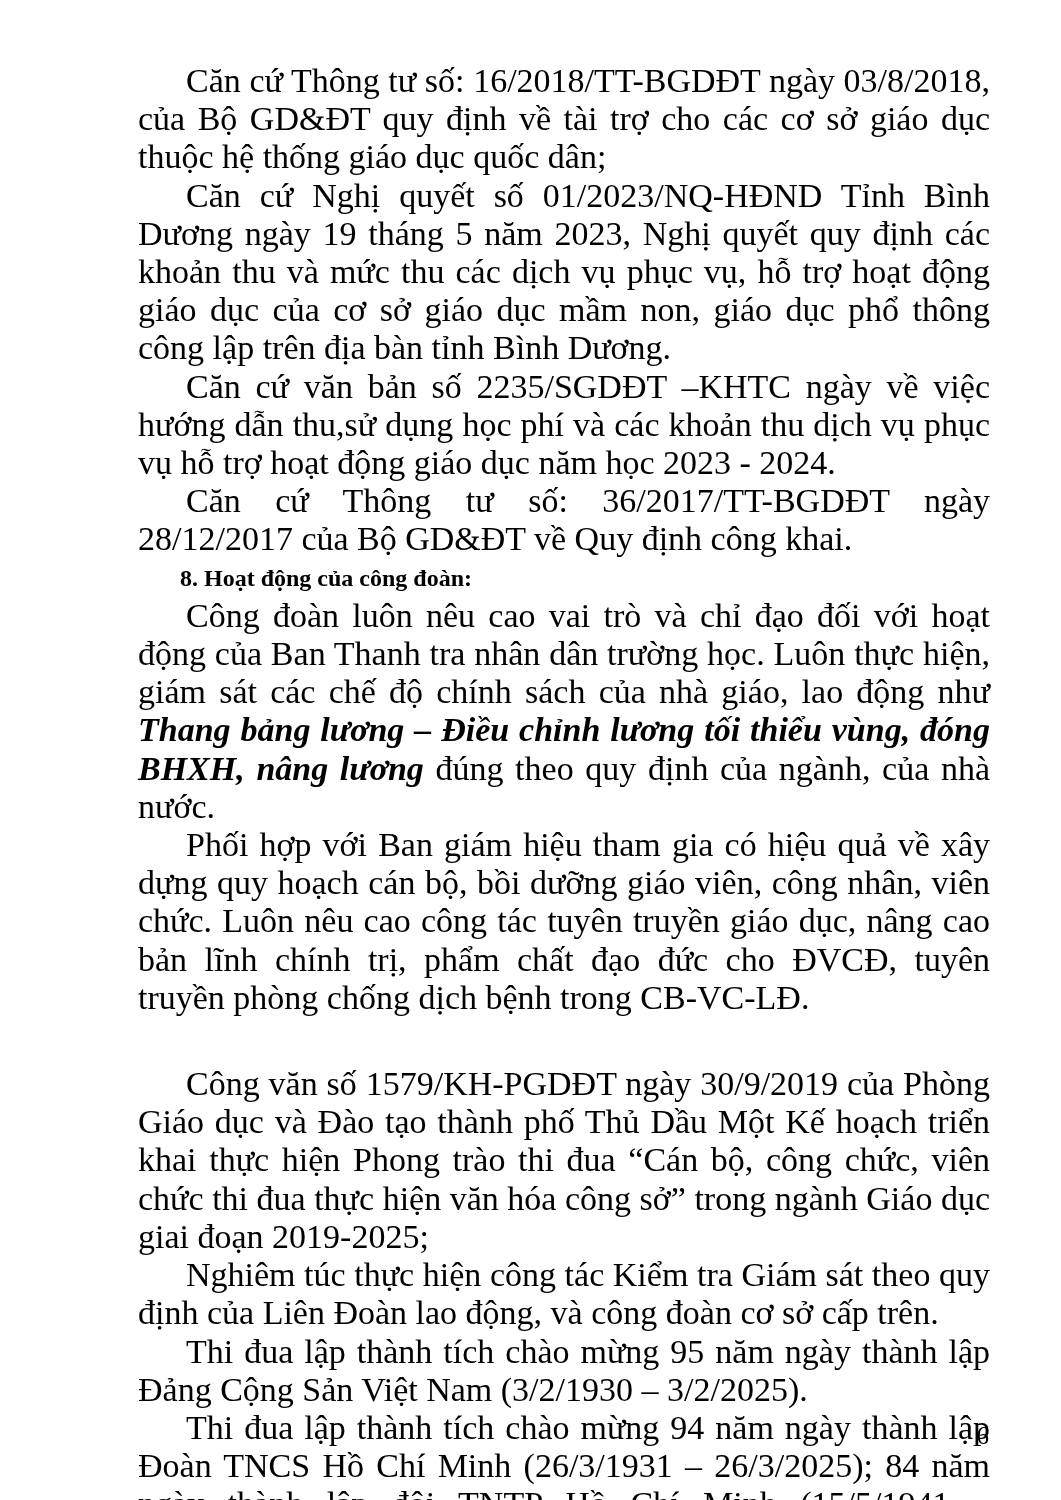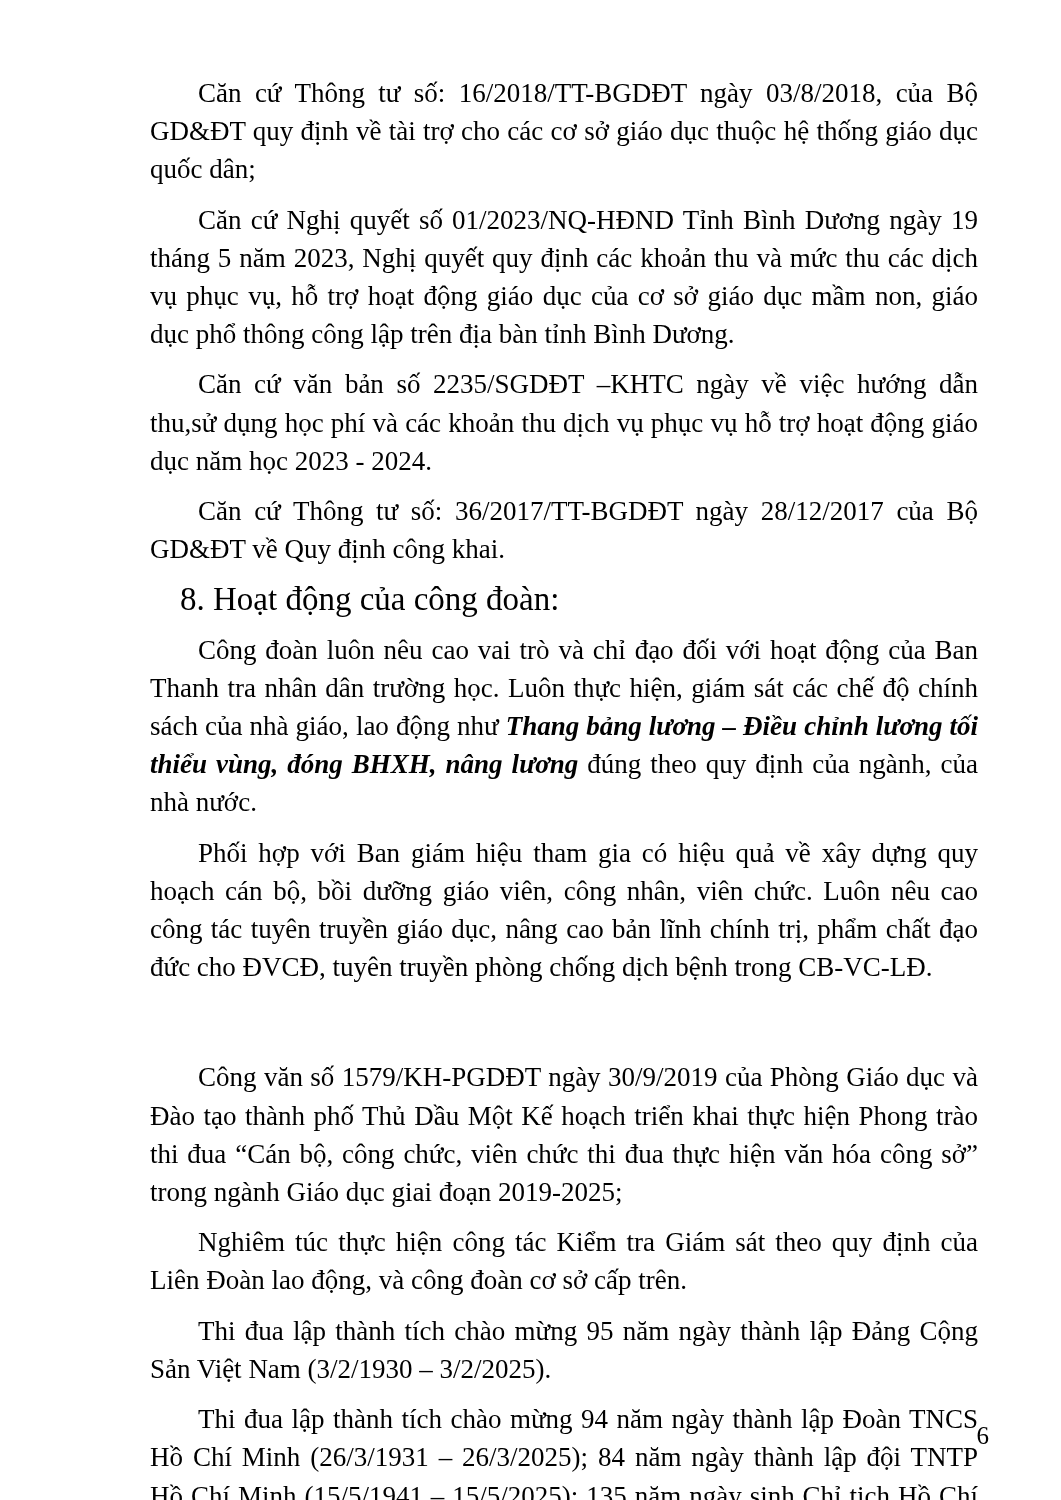--- a/index.html
+++ b/index.html
@@ -22,40 +22,40 @@
 
   .content {
     position: absolute;
     left: 138px;
     top: 62px;
     width: 852px;
   }
 
   
   .para {
-    margin: 12px;
-    font-size: 27px;
+    margin: 0;
+    font-size: 34px;
     line-height: 38.2px;
     text-align: justify;
     text-justify: inter-word;
     text-indent: 48px;
     hyphens: none;
     word-spacing: 0px;
   }
 
   .para.last-line-left {
     text-align-last: left;
   }
 
   
   .heading {
     margin: 0;
-    font-size: 33px;
+    font-size: 24px;
     line-height: 38.2px;
-    font-weight: normal;
+    font-weight: bold;
     text-indent: 42px;
     text-align: left;
   }
 
   .bi {
     font-weight: bold;
     font-style: italic;
   }
 
   

